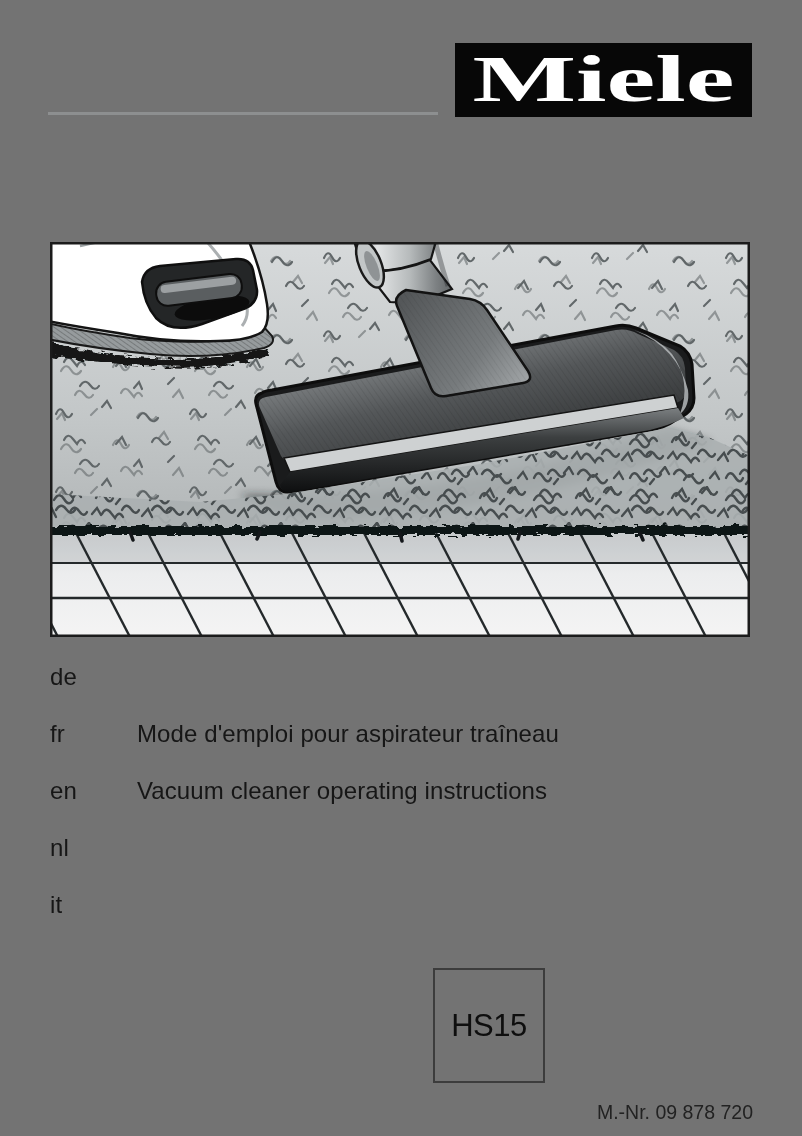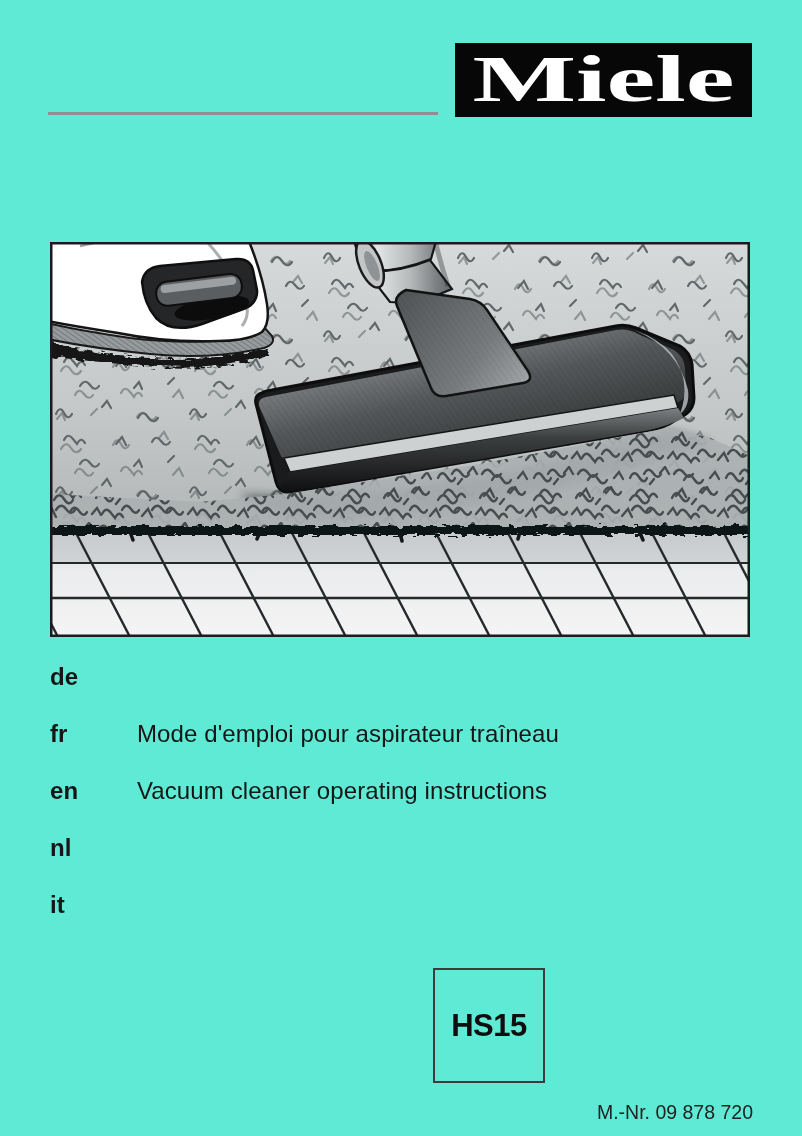--- a/index.html
+++ b/index.html
@@ -1,28 +1,28 @@
 <!DOCTYPE html>
 <html><head>
 <meta charset="utf-8">
 <style>
   html,body{margin:0;padding:0;background:#e9e9e9;}
-  .page{position:relative;width:802px;height:1136px;background:#5eead4;margin:0 auto;
+  .page{position:relative;width:802px;height:1136px;background:#737373;margin:0 auto;
         font-family:"Liberation Sans",sans-serif;overflow:hidden;}
   .header-rule{position:absolute;left:48px;top:112px;width:390px;height:3px;background:#8d8f90;}
   .logo{position:absolute;left:455px;top:43px;width:297px;height:74px;display:block;}
   .illustration{position:absolute;left:50px;top:242px;width:700px;height:395px;display:block;}
   .langs{position:absolute;left:50px;top:665px;width:710px;}
   .lang-row{display:flex;align-items:flex-start;line-height:1;font-size:24px;color:#161616;
             margin-bottom:33px;letter-spacing:0.1px;}
-  .lang-row .code{font-weight:bold;flex:0 0 87px;}
+  .lang-row .code{font-weight:normal;flex:0 0 87px;}
   .lang-row.tight .code{flex:0 0 35px;}
   .model-box{position:absolute;left:433px;top:968px;width:112px;height:115px;border:2px solid #3c3c3c;
              box-sizing:border-box;display:flex;align-items:center;justify-content:center;
-             font-weight:bold;font-size:31px;letter-spacing:-0.5px;color:#0e0e0e;}
+             font-weight:normal;font-size:31px;letter-spacing:-0.5px;color:#0e0e0e;}
   .mnr{position:absolute;right:49px;top:1064px;font-size:19.5px;color:#222222;text-align:left;margin-top:37px;}
 </style>
 </head>
 <body>
 
 <div class="page">
 
   <div class="header-rule"></div>
 
   <svg class="logo" viewBox="0 0 297 74" aria-hidden="true">

